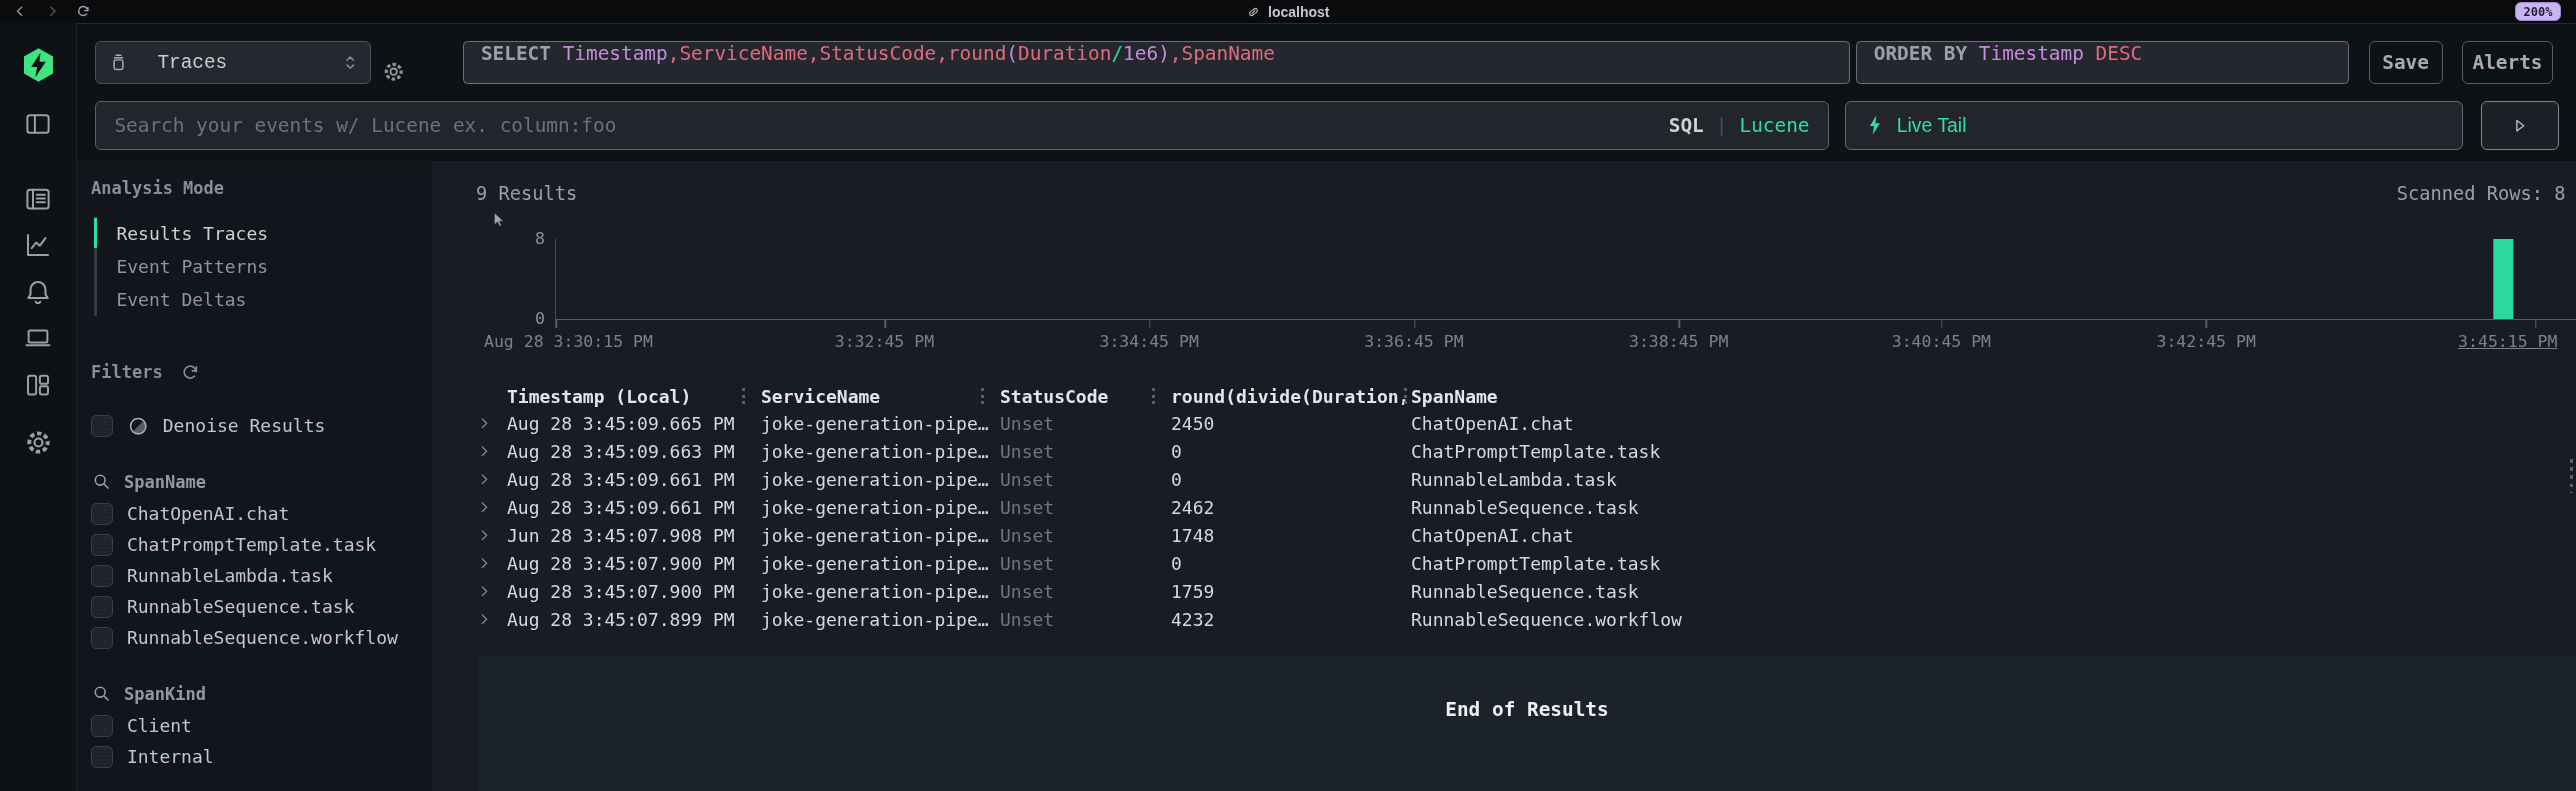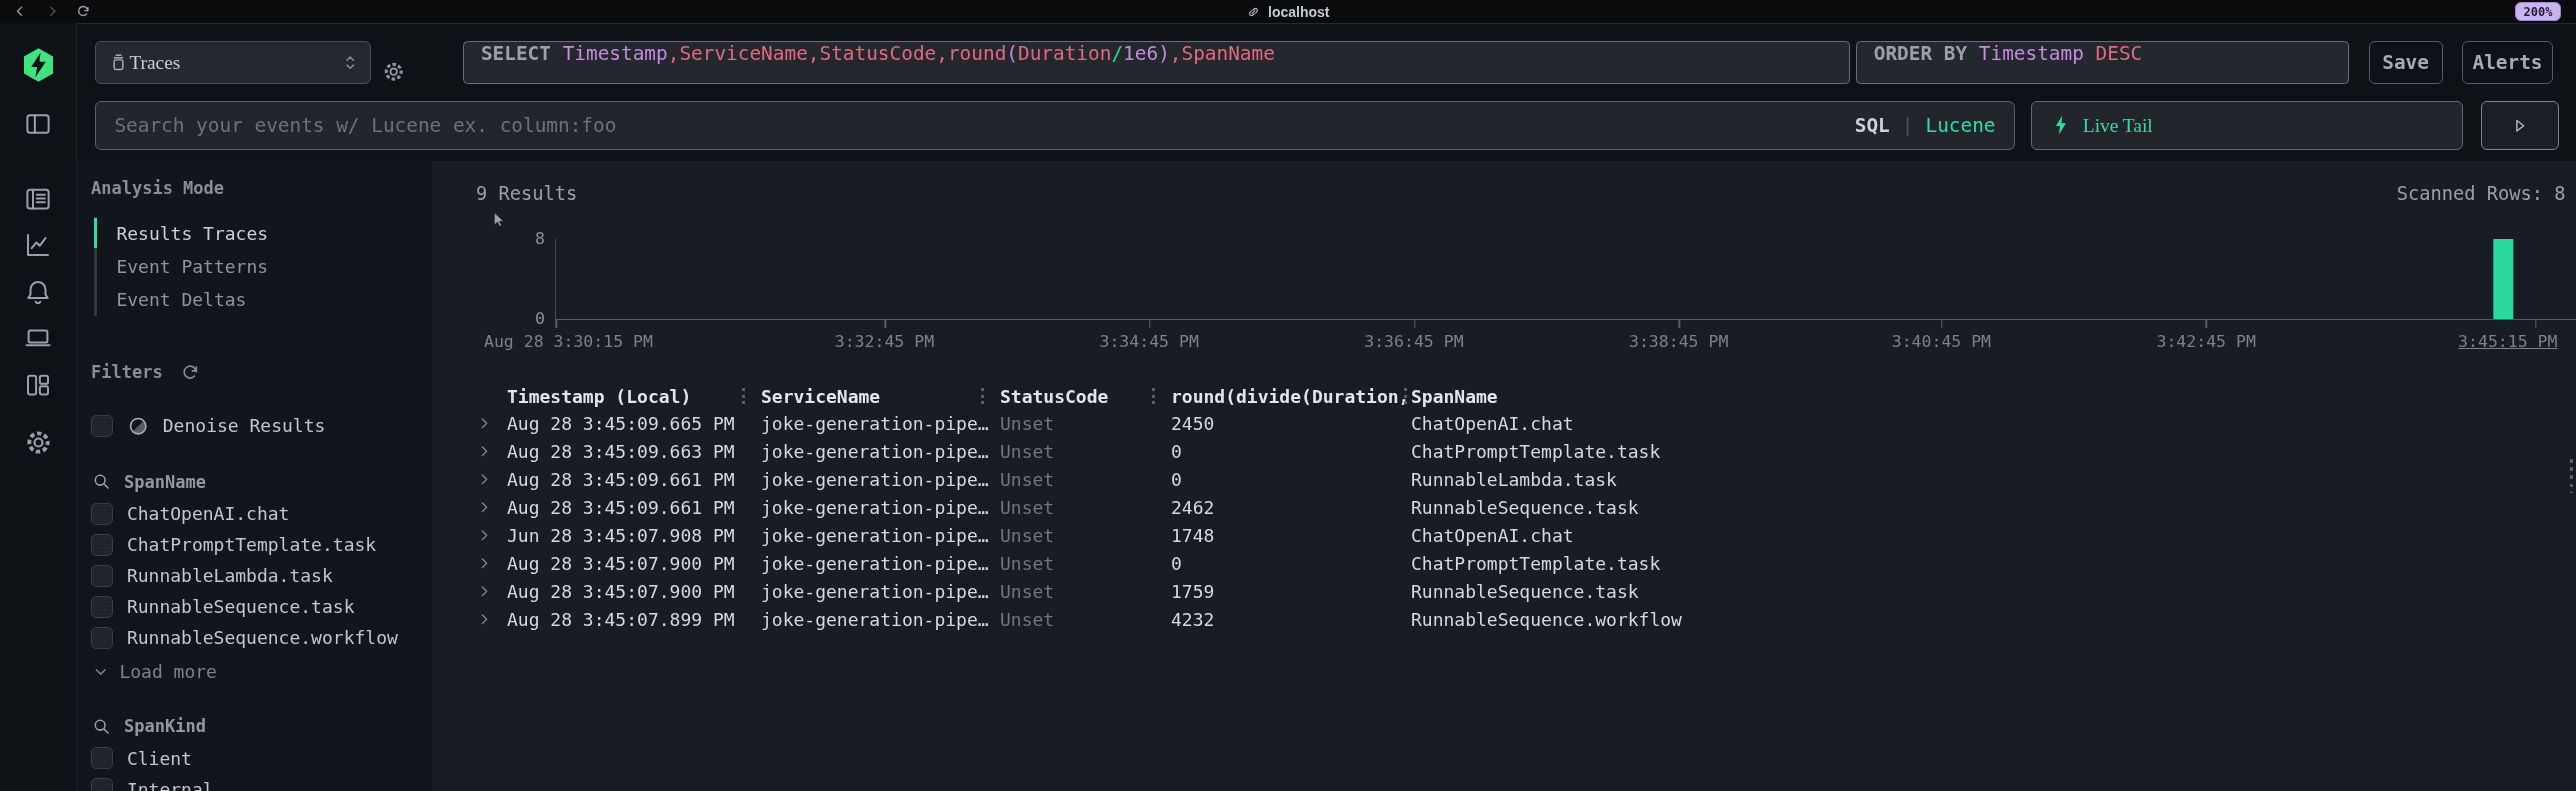--- a/index.html
+++ b/index.html
@@ -20,21 +20,21 @@
       border:1.5px solid #9d86d6;color:#241a3d;font-size:12px;font-weight:bold;display:flex;align-items:center;box-sizing:border-box}
   
   .rail{position:absolute;left:0;top:23px;bottom:0;width:76px;background:#0e1116;border-right:0.7px solid #1e2228;
       display:flex;flex-direction:column;align-items:center;z-index:3}
   .logo{margin-top:24px}
   .ricon{width:33px;height:33px;display:flex;align-items:center;justify-content:center;color:#9aa0a8;cursor:pointer}
   .mt36{margin-top:24px}.mt58{margin-top:42px}.mt18{margin-top:13.5px}.mt34{margin-top:25.4px}
   
   .toprow{position:absolute;left:76px;right:0;top:23px;height:67px;display:flex;align-items:flex-end;padding:0 23px 6px 0;box-sizing:border-box}
   .select{display:flex;align-items:center;margin-left:19.4px;width:276px;height:43px;background:#24282f;border:0.7px solid #4b515b;
-      border-radius:6px;padding:0 12px;box-sizing:border-box;gap:0;color:#c9cdd2;font-size:19.4px;font-family:Liberation Serif, serif;cursor:pointer}
+      border-radius:6px;padding:0 12px;box-sizing:border-box;gap:28px;color:#c9cdd2;font-size:19.4px;font-family:Liberation Mono, monospace;cursor:pointer}
   .sel-chevrons{margin-left:auto}
   .gbtn{margin-left:6px;width:33px;display:flex;justify-content:center;cursor:pointer}
   .sqlbox{flex:1;margin-left:53px;height:43px;background:#24272e;border:0.7px solid #6a7079;border-radius:4.5px;display:flex;
       align-items:flex-start;padding:0 16.5px;box-sizing:border-box;font-size:19.4px;overflow:hidden;white-space:nowrap;cursor:text}
   .orderbox{flex:none;width:493px;margin-left:6.7px}
   .tok-kw{color:#9aa1a9;font-weight:bold}
   .tok-pu{color:var(--sql_purple)}
   .tok-re{color:var(--sql_red)}
   .tok-gr{color:var(--sql_green)}
   .tbtn{margin-left:19.4px;height:43px;background:transparent;border:0.7px solid #575d66;border-radius:6px;color:#a6acb4;
@@ -42,22 +42,22 @@
   .w-save{width:74px}.w-alerts{width:91px}
   
   .searchrow{position:absolute;left:76px;right:0;top:90px;height:71px;display:flex;align-items:center;padding-right:17px;box-sizing:border-box}
   .searchbox{flex:1;margin-left:19.4px;height:49px;background:#22252c;border:0.7px solid #596069;border-radius:6px;display:flex;
       align-items:center;padding:0 18px;box-sizing:border-box;cursor:text}
   .ph{color:#6c727b;font-size:19.4px}
   .mode{margin-left:auto;display:flex;gap:12px;font-size:19.4px;align-items:center}
   .m-sql{color:#ced2d7;font-weight:bold;cursor:pointer}
   .m-div{color:#4d525a}
   .m-luc{color:var(--accent);cursor:pointer}
-  .livetail{margin-left:16.5px;width:432px;height:49px;background:#22252c;border:0.7px solid #646a73;border-radius:6px;display:flex;
-      align-items:center;gap:12px;padding:0 19.4px;box-sizing:border-box;color:var(--accent);font-size:19.4px;font-family:Liberation Serif, serif;cursor:pointer}
+  .livetail{margin-left:16.5px;width:618px;height:49px;background:#22252c;border:0.7px solid #646a73;border-radius:6px;display:flex;
+      align-items:center;gap:12px;padding:0 19.4px;box-sizing:border-box;color:var(--accent);font-size:19.4px;font-family:Liberation Sans, sans-serif;cursor:pointer}
   .playbtn{margin-left:18px;width:78px;height:49px;background:#1c2026;border:0.7px solid #82878f;border-radius:6px;display:flex;
       align-items:center;justify-content:center;cursor:pointer}
   
   .content{position:absolute;top:161px;left:76px;right:0;bottom:0}
   .panel{position:absolute;left:0;top:0;bottom:0;width:356px;background:#12151b;padding:16.5px 0 0 15px;box-sizing:border-box;overflow:hidden}
   .p-title{font-size:17px;font-weight:bold;color:#878e97}
   .modes{margin:19.4px 0 0 3px;border-left:3px solid #333942}
   .mode-item{padding:6px 0 6px 19.4px;font-size:18px;color:#8f959e;position:relative;cursor:pointer}
   .mode-item.active{color:#ced2d7}
   .mode-item.active::before{content:"";position:absolute;left:-3px;top:1.5px;bottom:1.5px;width:3px;background:var(--accent)}
@@ -305,28 +305,20 @@
           <span class="flabel">RunnableLambda.task</span>
         </div>
         <div class="frow">
           <span class="cb"></span>
           <span class="flabel">RunnableSequence.task</span>
         </div>
         <div class="frow">
           <span class="cb"></span>
           <span class="flabel">RunnableSequence.workflow</span>
         </div>
-        <div class="loadmore">
-          <span class="lmico">
-            <svg width="19.4" height="19.4" viewBox="0 0 24 24" fill="none" stroke="#7b828b" stroke-width="1.8" stroke-linecap="round" stroke-linejoin="round">
-              <path d="M6.5 9.5l5.5 5.5 5.5-5.5"></path>
-            </svg>
-          </span>
-          <span>Load more</span>
-        </div>
         <div class="g-head">
           <span class="gico">
             <svg width="21" height="21" viewBox="0 0 24 24" fill="none" stroke="#989ea6" stroke-width="1.8" stroke-linecap="round">
               <circle cx="10.5" cy="10.5" r="5.6"></circle>
               <path d="M14.8 14.8L19.5 19.5"></path>
             </svg>
           </span>
           <span class="g-name">SpanKind</span>
         </div>
         <div class="frow">
@@ -490,18 +482,21 @@
                 <path d="M9 5.5l6.5 6.5L9 18.5"></path>
               </svg>
             </span>
             <span class="td c1">Aug 28 3:45:07.899 PM</span>
             <span class="td c2">joke-generation-pipe…</span>
             <span class="td c3 dim">Unset</span>
             <span class="td c4">4232</span>
             <span class="td c5">RunnableSequence.workflow</span>
           </div>
         </div>
+      <div class="endband">
+        <span>End of Results</span>
+      </div>
     </div>
 
     <div class="scrolldots"></div>
   </main>
 </div>
 
 
 </body></html>

